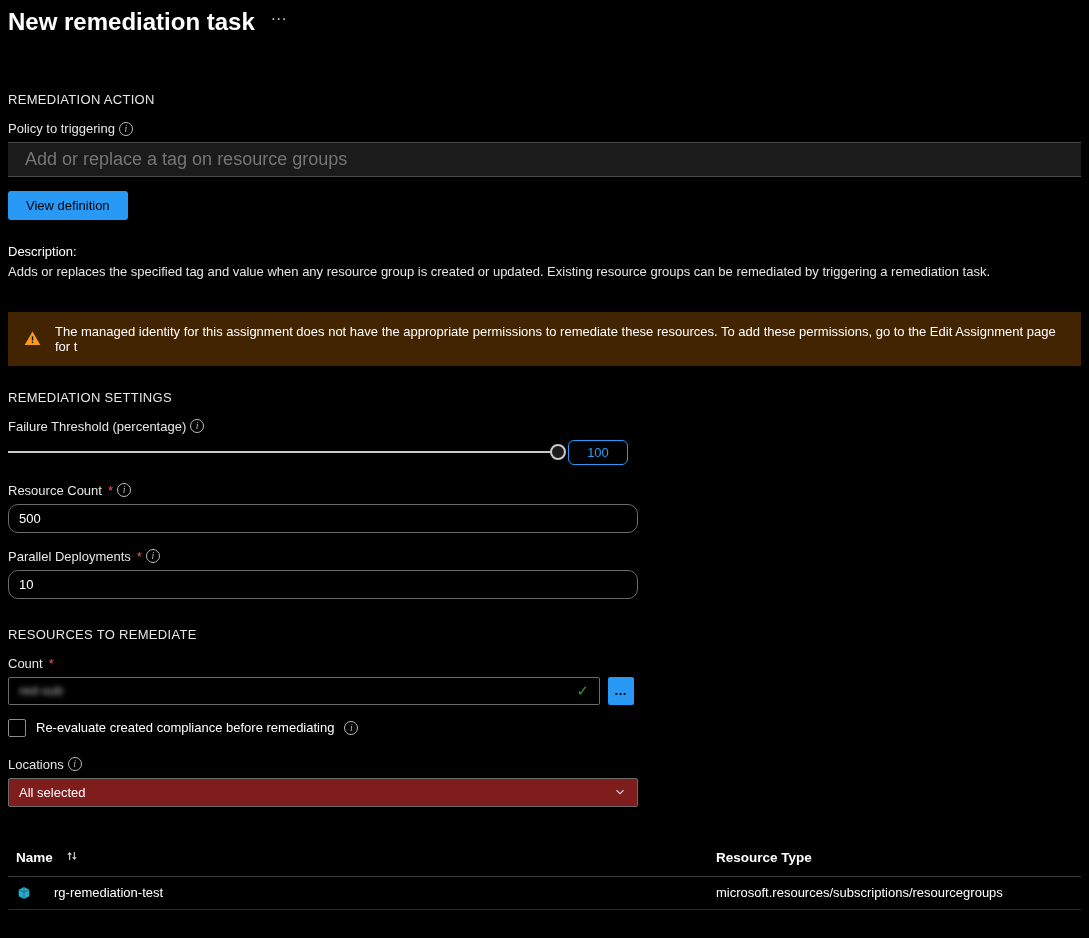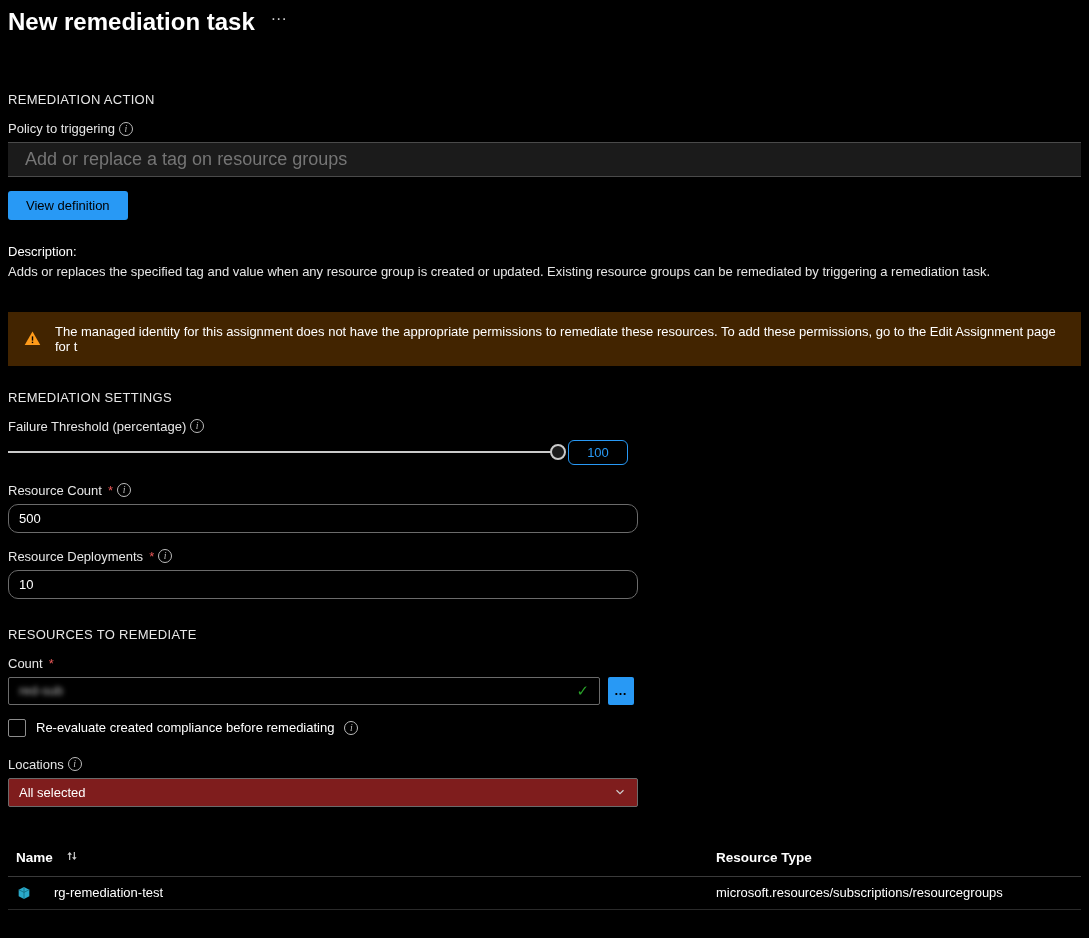--- a/index.html
+++ b/index.html
@@ -234,21 +234,21 @@
   </div>
 
   <div class="field-label">
     <span>Resource Count</span>
       <span class="req">*</span>
     <span class="info-icon"></span>
   </div>
   <input class="text-input mb-sm" type="text" value="500" style="">
 
   <div class="field-label">
-    <span>Resource Deployments</span>
+    <span>Parallel Deployments</span>
       <span class="req">*</span>
     <span class="info-icon"></span>
   </div>
   <input class="text-input" type="text" value="10" style="">
 </div>
 
 <div class="resources-section">
   <div class="section-heading">RESOURCES TO REMEDIATE</div>
 
   <div class="field-label">

